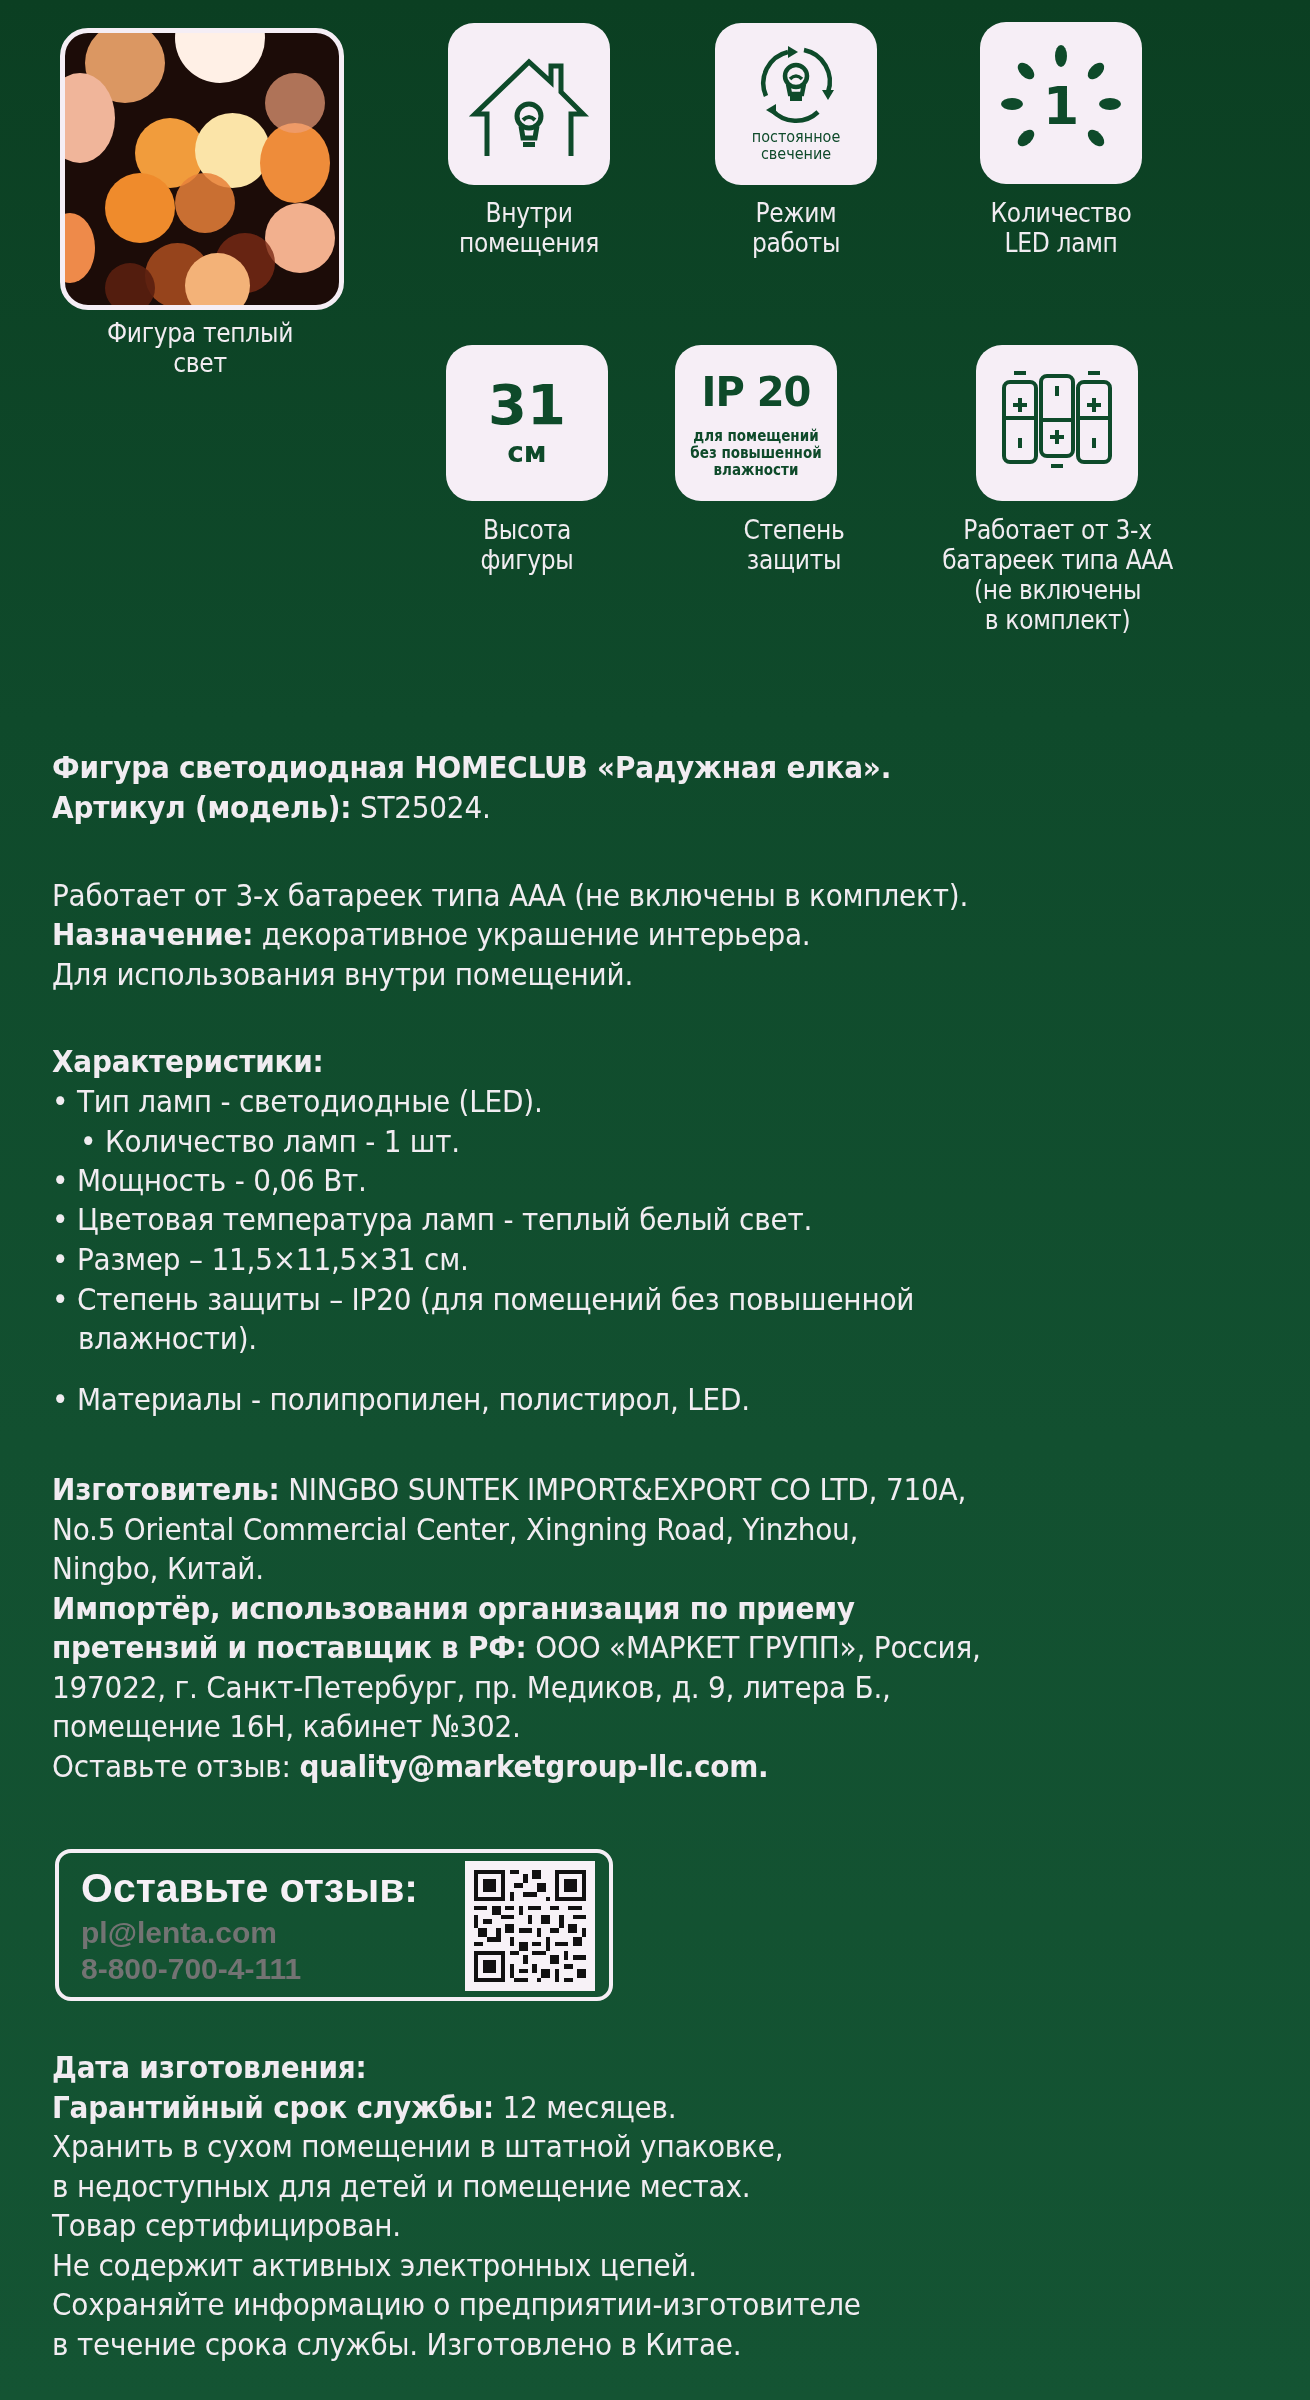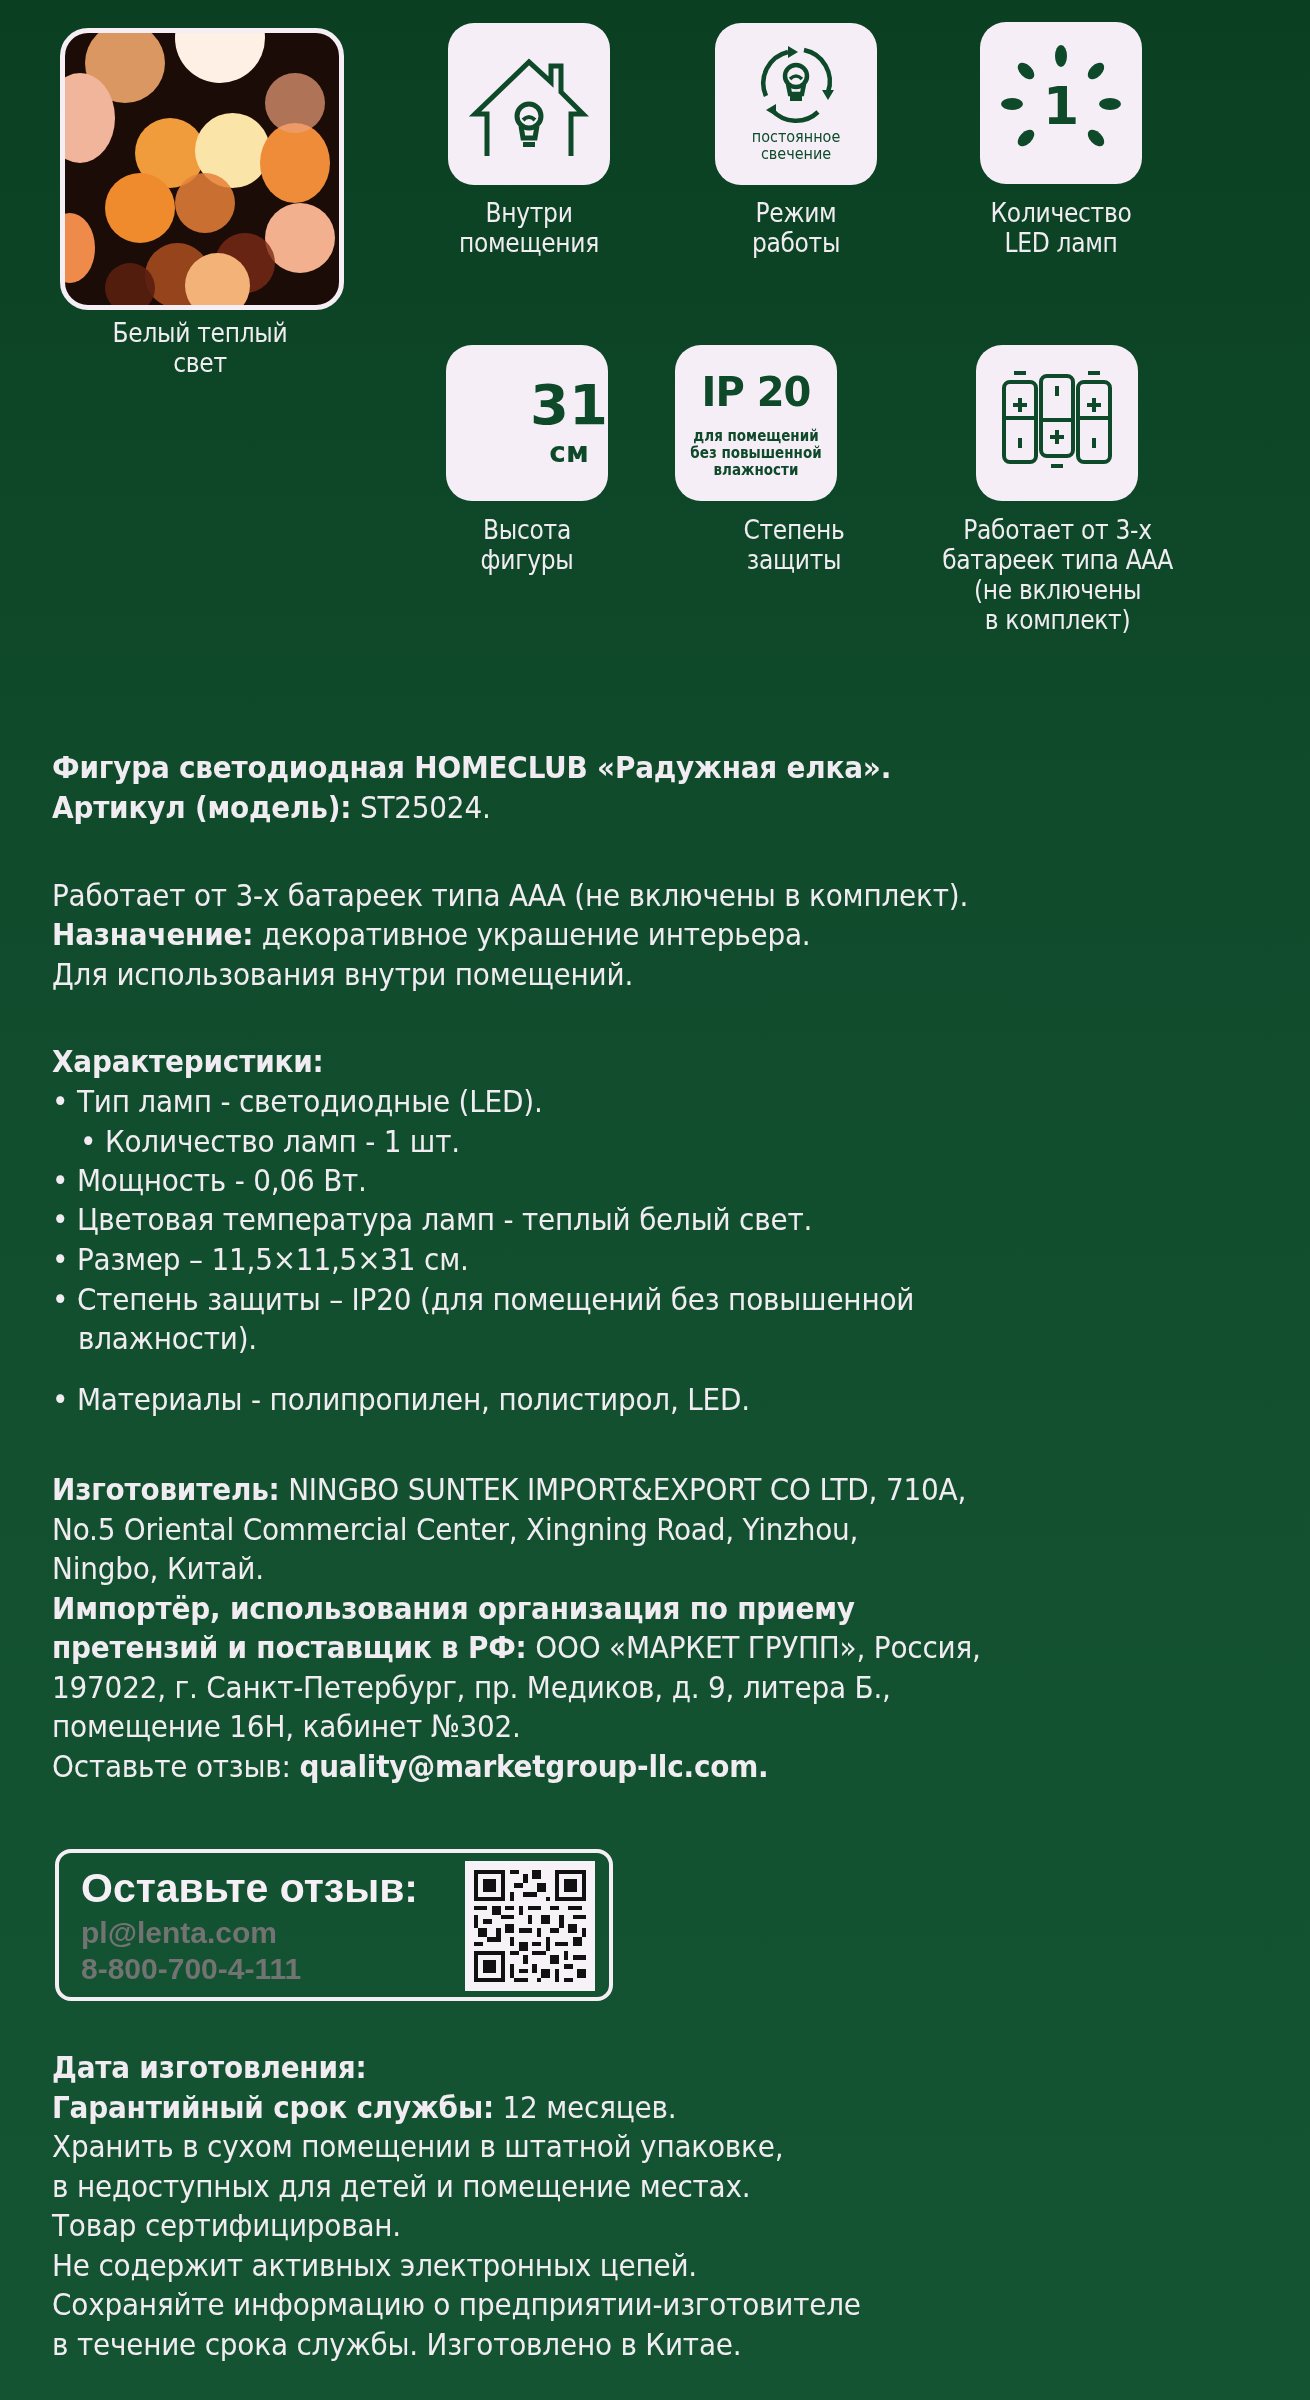--- a/index.html
+++ b/index.html
@@ -55,21 +55,21 @@
       <div class="bokeh" style="left:-20px;top:180px;width:50px;height:70px;background:#ee8a4a;"></div>
       <div class="bokeh" style="left:200px;top:170px;width:70px;height:70px;background:#f2b08e;"></div>
       <div class="bokeh" style="left:150px;top:200px;width:60px;height:60px;background:#7a2a15;opacity:.8"></div>
       <div class="bokeh" style="left:80px;top:210px;width:65px;height:65px;background:#a44a1f;opacity:.9"></div>
       <div class="bokeh" style="left:120px;top:220px;width:65px;height:65px;background:#f3b278;"></div>
       <div class="bokeh" style="left:40px;top:230px;width:50px;height:50px;background:#5a1f10;opacity:.9"></div>
       <div class="bokeh" style="left:200px;top:40px;width:60px;height:60px;background:#eea07a;opacity:.7"></div>
     </div>
   </div>
   <div class="caption" style="left:40px;top:318px;width:320px;">
-    <div>Белый теплый</div>
+    <div>Фигура теплый</div>
     <div>свет</div>
   </div>
 
   <div class="tile" style="left:448px;top:23px;width:162px;height:162px;">
     <svg width="124" height="120" viewBox="0 0 124 120">
       <g fill="none" stroke="#0e4a2a" stroke-width="5" stroke-linejoin="miter">
         <polyline points="20,112 20,70 8,70 62,18 84,38 84,22 94,22 94,48 116,70 104,70 104,112"></polyline>
         <circle cx="62" cy="72" r="12"></circle>
         <path d="M54,82 L56,94 L68,94 L70,82"></path>
       </g>
@@ -119,21 +119,21 @@
         <ellipse cx="30" cy="100" rx="6" ry="10" transform="rotate(45 30 100)"></ellipse>
       </g>
       <text x="65" y="86" text-anchor="middle" font-family="DejaVu Sans, sans-serif" font-weight="bold" font-size="52" fill="#0e4a2a">1</text>
     </svg>
   </div>
   <div class="caption" style="left:932px;top:198px;width:258px;">
     <div>Количество</div>
     <div>LED ламп</div>
   </div>
 
-  <div class="tile" style="left:446px;top:345px;width:162px;height:156px;align-items:flex-end;">
+  <div class="tile" style="left:446px;top:345px;width:162px;height:156px;">
     <div style="text-align:center;">
       <div style="font-family:'DejaVu Sans',sans-serif;font-weight:bold;font-size:56px;line-height:60px;color:#0e4a2a;">31</div>
       <div style="font-family:'DejaVu Sans',sans-serif;font-weight:bold;font-size:28px;line-height:36px;color:#0e4a2a;">см</div>
     </div>
   </div>
   <div class="caption" style="left:398px;top:515px;width:258px;">
     <div>Высота</div>
     <div>фигуры</div>
   </div>
 

